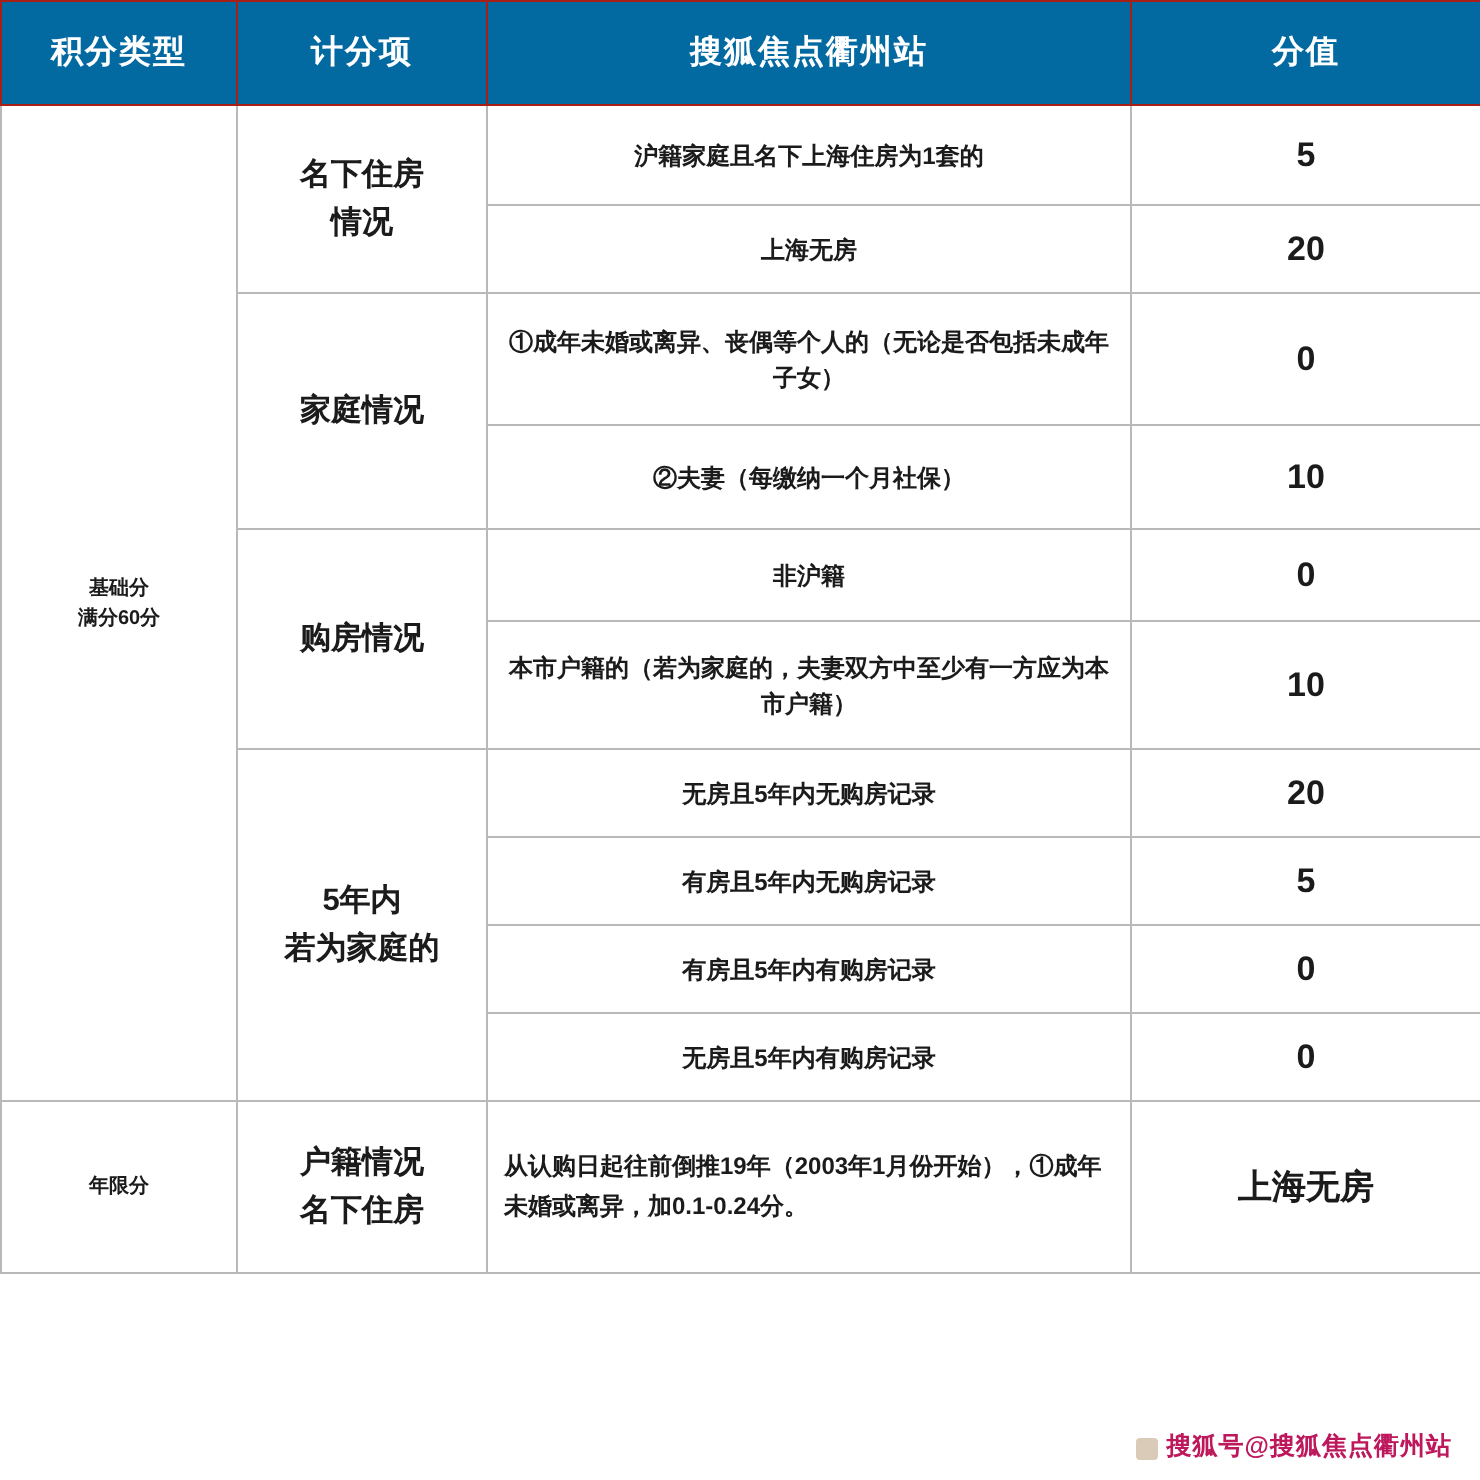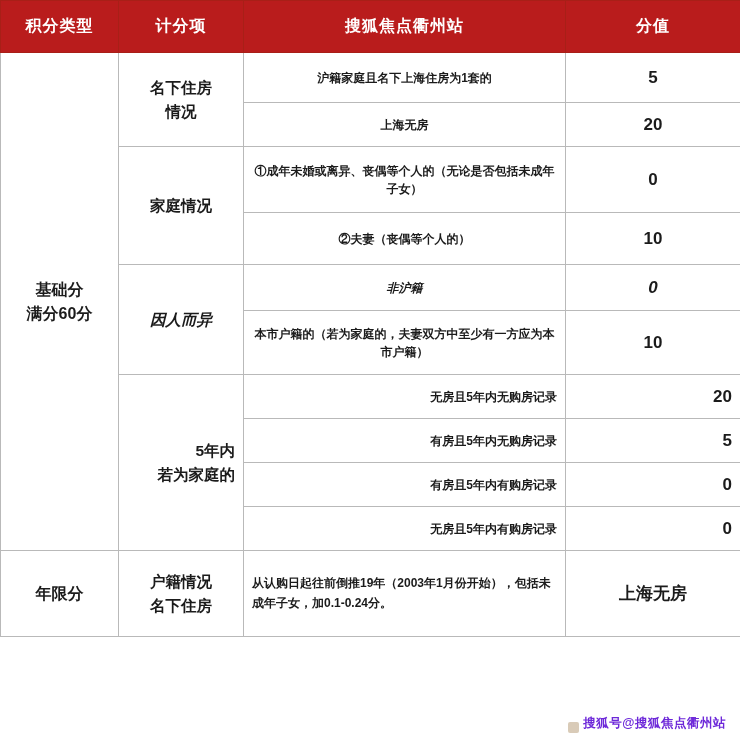--- a/index.html
+++ b/index.html
@@ -20,75 +20,75 @@
     width: 740px;
     border-collapse: collapse;
     table-layout: fixed;
   }
   table.score-table col.c1 { width: 118px; }
   table.score-table col.c2 { width: 125px; }
   table.score-table col.c3 { width: 322px; }
   table.score-table col.c4 { width: 175px; }
 
   thead th {
-    background: #b91c1c;
+    background: #0369a1;
     color: #ffffff;
     font-size: 16px;
     font-weight: bold;
     height: 52px;
     vertical-align: middle;
     border: 1px solid #a81f17;
     letter-spacing: 1px;
   }
   tbody td {
     border: 1px solid #b9b9b9;
     text-align: center;
     vertical-align: middle;
     font-size: 15px;
     color: #1b1b1b;
     font-weight: bold;
     padding: 6px 8px;
     line-height: 1.5;
   }
   tbody td.group {
-    font-size: 16px;
+    font-size: 10px;
   }
   tbody td.sub {
     font-size: 15.5px;
   }
   tbody td.req {
     font-size: 12px;
   }
   tbody td.val {
     font-size: 17px;
   }
   tbody td.req-left {
     text-align: left;
     line-height: 1.65;
   }
   tbody tr.r-h-1 td { height: 50px; }
   tbody tr.r-h-2 td { height: 44px; text-align: center; }
   tbody tr.r-h-3 td { height: 66px; }
   tbody tr.r-h-4 td { height: 52px; }
-  tbody tr.r-h-5 td { height: 46px; font-style: italic; }
+  tbody tr.r-h-5 td { height: 46px; }
   tbody tr.r-h-6 td { height: 64px; }
-  tbody tr.r-h-7 td { height: 44px; text-align: right; }
+  tbody tr.r-h-7 td { height: 44px; }
   tbody tr.r-h-last td { height: 86px; }
 
   .watermark {
     position: absolute;
     right: 14px;
     bottom: 8px;
     font-size: 12.5px;
-    color: #6d28d9;
+    color: #be185d;
     font-weight: bold;
     letter-spacing: 0.5px;
     white-space: nowrap;
     display: flex;
-    align-items: flex-end;
+    align-items: center;
     gap: 4px;
     margin-left: 39px;
   }
   .watermark .wm-logo {
     display: inline-block;
     width: 11px; height: 11px;
     border-radius: 2px;
     background: #d9cbb8;
     position: relative;
     top: 1px;
@@ -133,27 +133,27 @@
       </tr>
 
       <tr class="r-h-3">
         <td class="sub" rowspan="2">
           <span>家庭情况</span>
         </td>
         <td class="req">①成年未婚或离异、丧偶等个人的（无论是否包括未成年子女）</td>
         <td class="val">0</td>
       </tr>
       <tr class="r-h-4">
-        <td class="req">②夫妻（丧偶等个人的）</td>
+        <td class="req">②夫妻（每缴纳一个月社保）</td>
         <td class="val">10</td>
       </tr>
 
       <tr class="r-h-5">
         <td class="sub" rowspan="2">
-          <span>因人而异</span>
+          <span>购房情况</span>
         </td>
         <td class="req">非沪籍</td>
         <td class="val">0</td>
       </tr>
       <tr class="r-h-6">
         <td class="req">本市户籍的（若为家庭的，夫妻双方中至少有一方应为本市户籍）</td>
         <td class="val">10</td>
       </tr>
 
       <tr class="r-h-7">
@@ -178,21 +178,21 @@
       </tr>
 
       <tr class="r-h-last">
         <td class="group">
           <span>年限分</span>
         </td>
         <td class="sub">
           <span>户籍情况</span><br>
           <span>名下住房</span>
         </td>
-        <td class="req req-left">从认购日起往前倒推19年（2003年1月份开始），包括未成年子女，加0.1-0.24分。</td>
+        <td class="req req-left">从认购日起往前倒推19年（2003年1月份开始），①成年未婚或离异，加0.1-0.24分。</td>
         <td class="val">上海无房</td>
       </tr>
     </tbody>
   </table>
 
   <div class="watermark">
     <span class="wm-logo"></span>
     <span>搜狐号@搜狐焦点衢州站</span>
   </div>
 </div>

